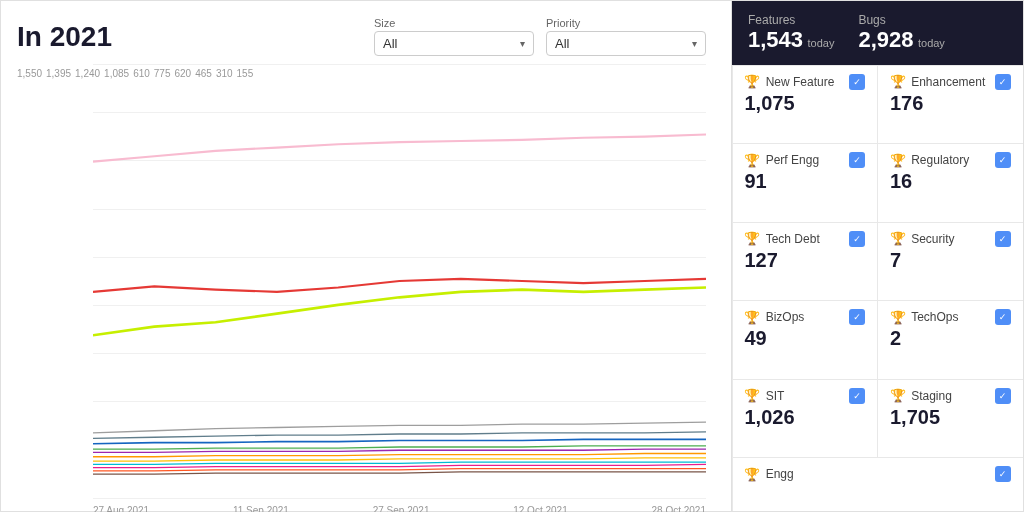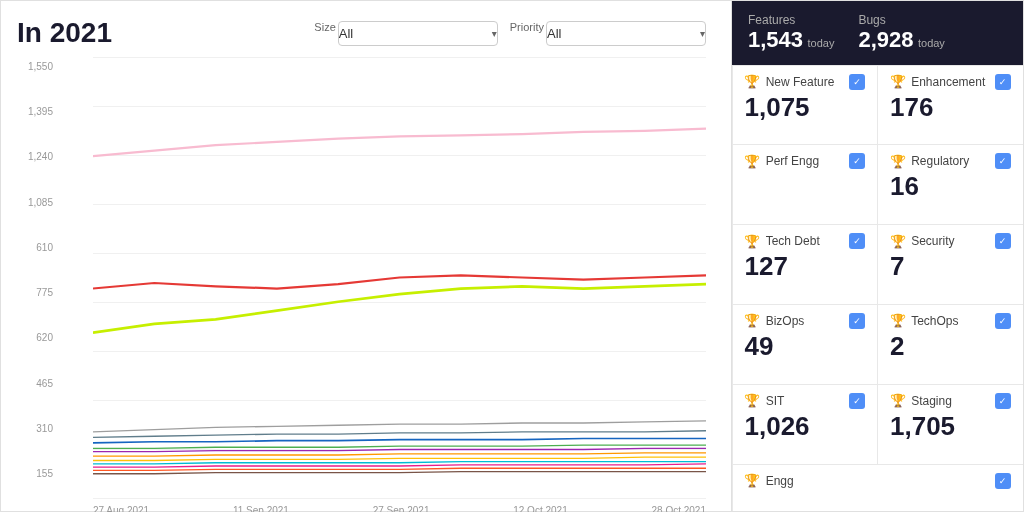--- a/index.html
+++ b/index.html
@@ -43,35 +43,35 @@
     }
 
     .filters {
       display: flex;
       gap: 12px;
       align-items: center;
     }
 
     .filter-group {
       display: flex;
-      flex-direction: row;
+      flex-direction: column;
       gap: 2px;
     }
 
     .filter-label {
       font-size: 11px;
       color: #666;
     }
 
     .filter-select {
       display: flex;
       align-items: center;
       border: 1px solid #ccc;
       border-radius: 4px;
-      padding: 4px 0;
+      padding: 4px 8px;
       font-size: 13px;
       color: #333;
       background: #fff;
       cursor: pointer;
       min-width: 160px;
       justify-content: space-between;
     }
 
     .filter-select .chevron {
       font-size: 10px;
@@ -81,21 +81,21 @@
 
     .chart-wrapper {
       flex: 1;
       position: relative;
       display: flex;
     }
 
     .y-axis {
       width: 40px;
       display: flex;
-      flex-direction: column;
+      flex-direction: row;
       justify-content: space-between;
       padding-bottom: 20px;
       padding-top: 4px;
     }
 
     .y-label {
       font-size: 10px;
       color: #999;
       text-align: right;
       padding-right: 4px;
@@ -224,21 +224,21 @@
       background: #4f8ef7;
       border-radius: 3px;
       display: flex;
       align-items: center;
       justify-content: center;
       color: #fff;
       font-size: 9px;
     }
 
     .metric-value {
-      font-size: 26px;
+      font-size: 20px;
       font-weight: 700;
       color: #1a1a2e;
     }
   </style>
 </head>
 <body>
 
 <div class="main-container">
 
   <div class="chart-area">
@@ -361,20 +361,21 @@
       <div class="metric-value">176</div>
     </div>
         <div class="metric-card">
       <div class="metric-header">
         <div class="metric-name-row">
           <span class="metric-icon" style="color:#ff9800">🏆</span>
           <span class="metric-name">Perf Engg</span>
         </div>
         <div class="metric-check">✓</div>
       </div>
+      <div class="metric-value">91</div>
     </div>
         <div class="metric-card">
       <div class="metric-header">
         <div class="metric-name-row">
           <span class="metric-icon" style="color:#9c27b0">🏆</span>
           <span class="metric-name">Regulatory</span>
         </div>
         <div class="metric-check">✓</div>
       </div>
       <div class="metric-value">16</div>

